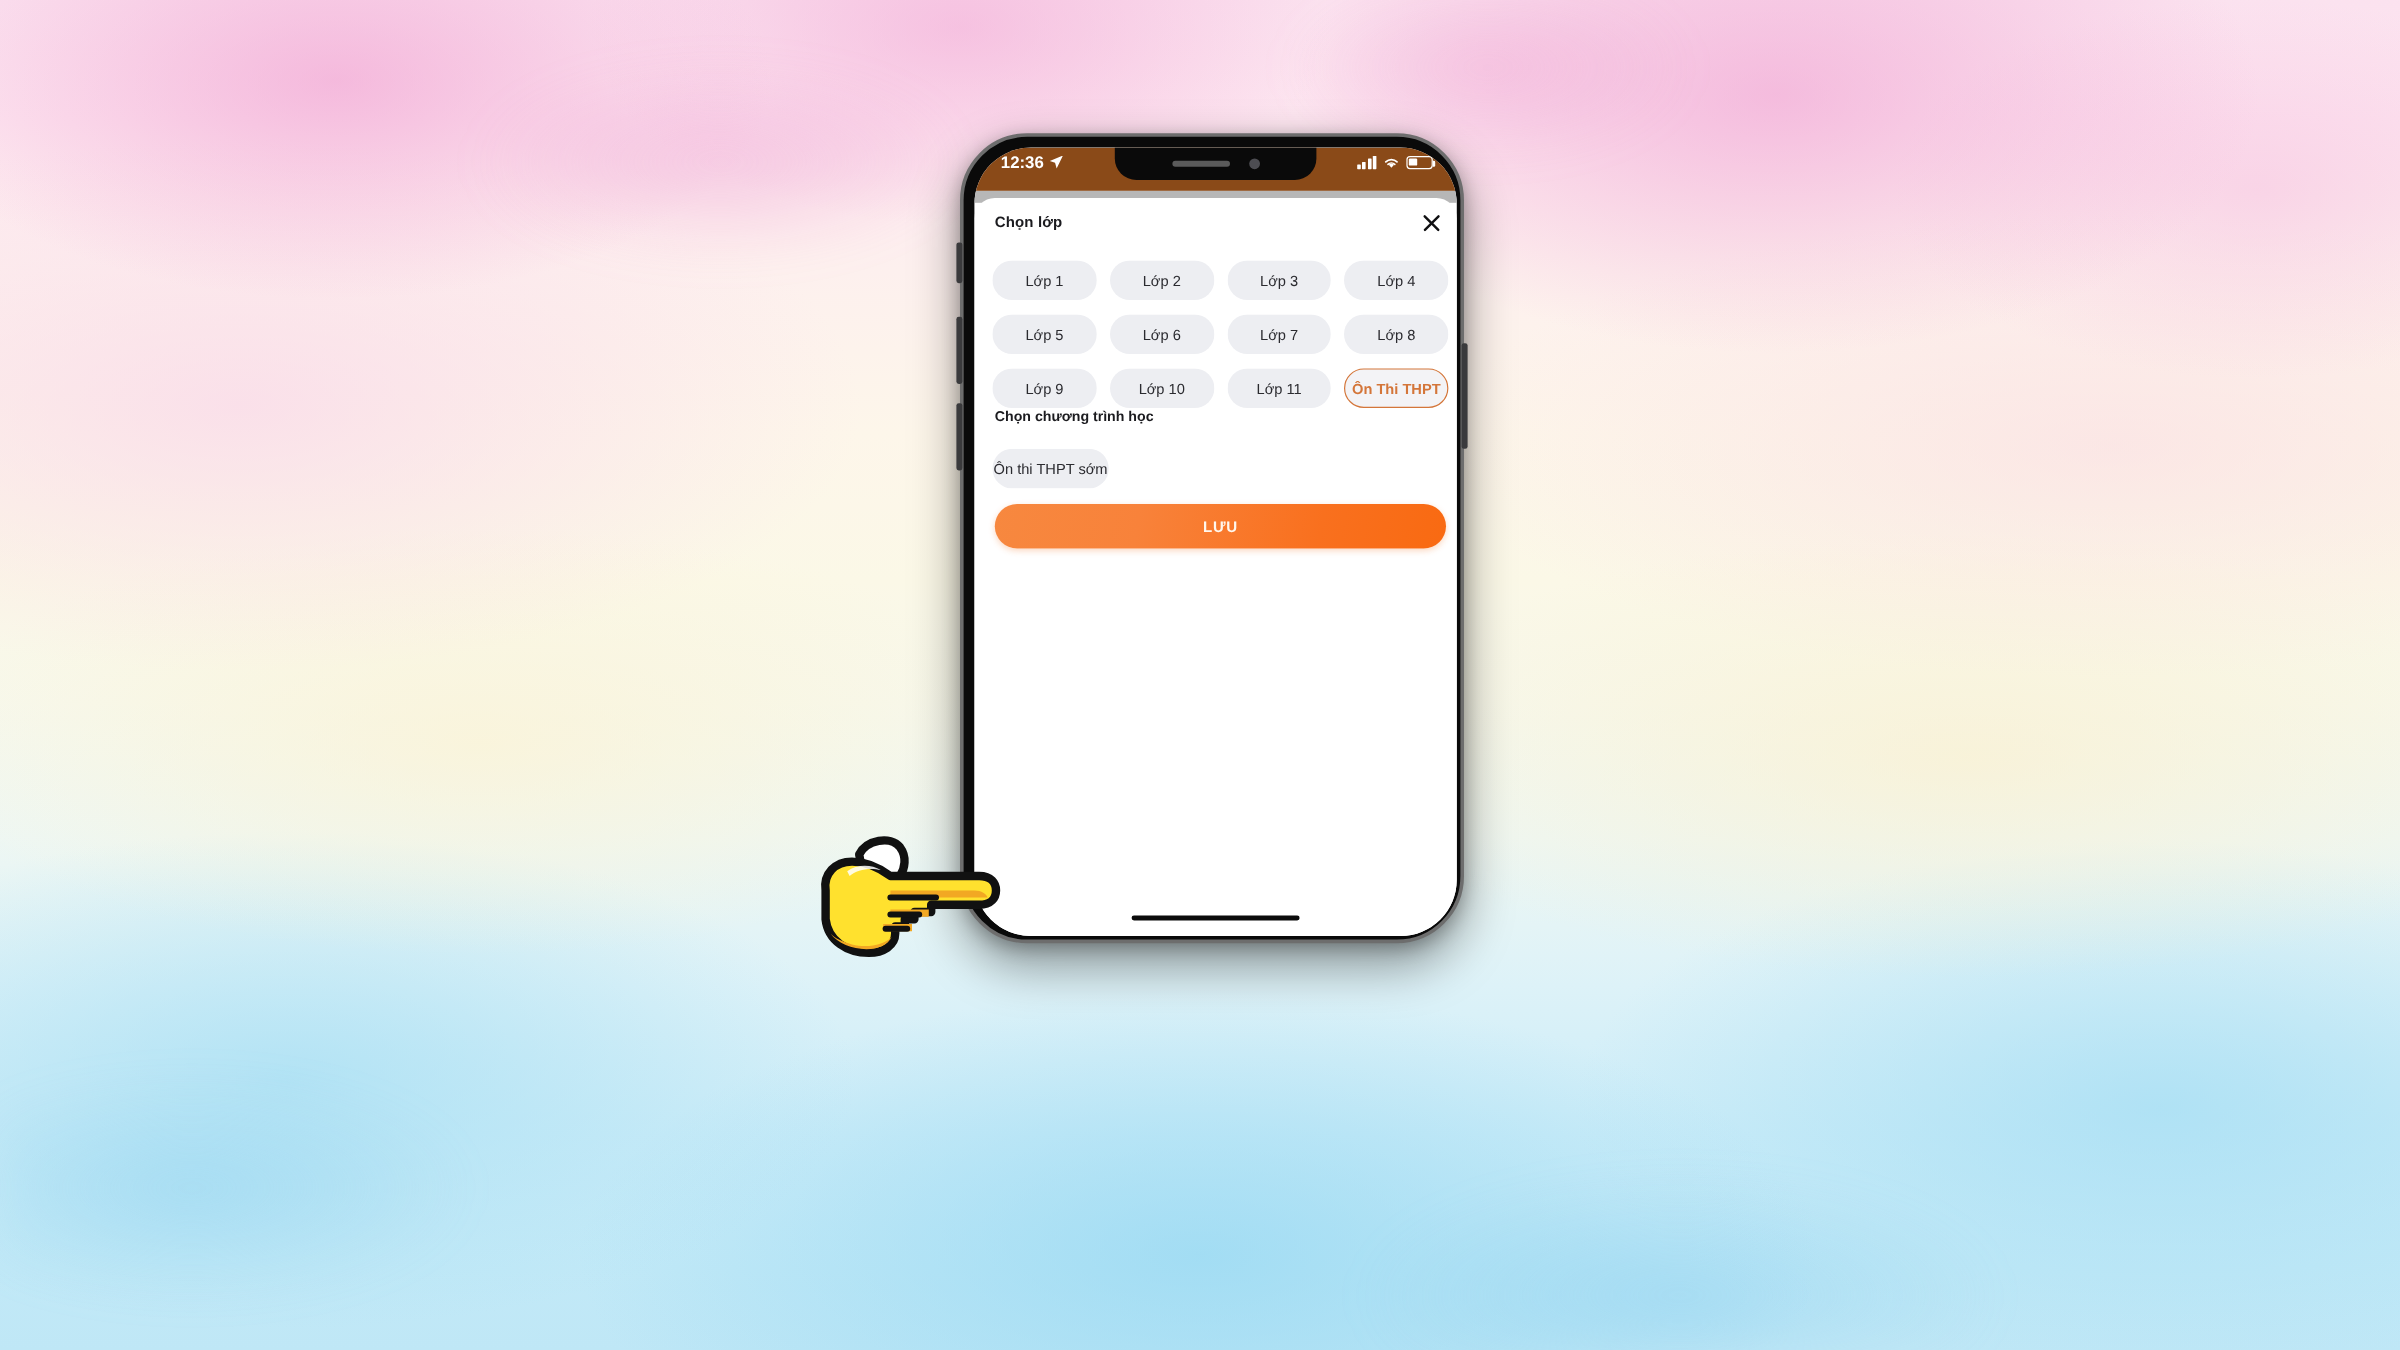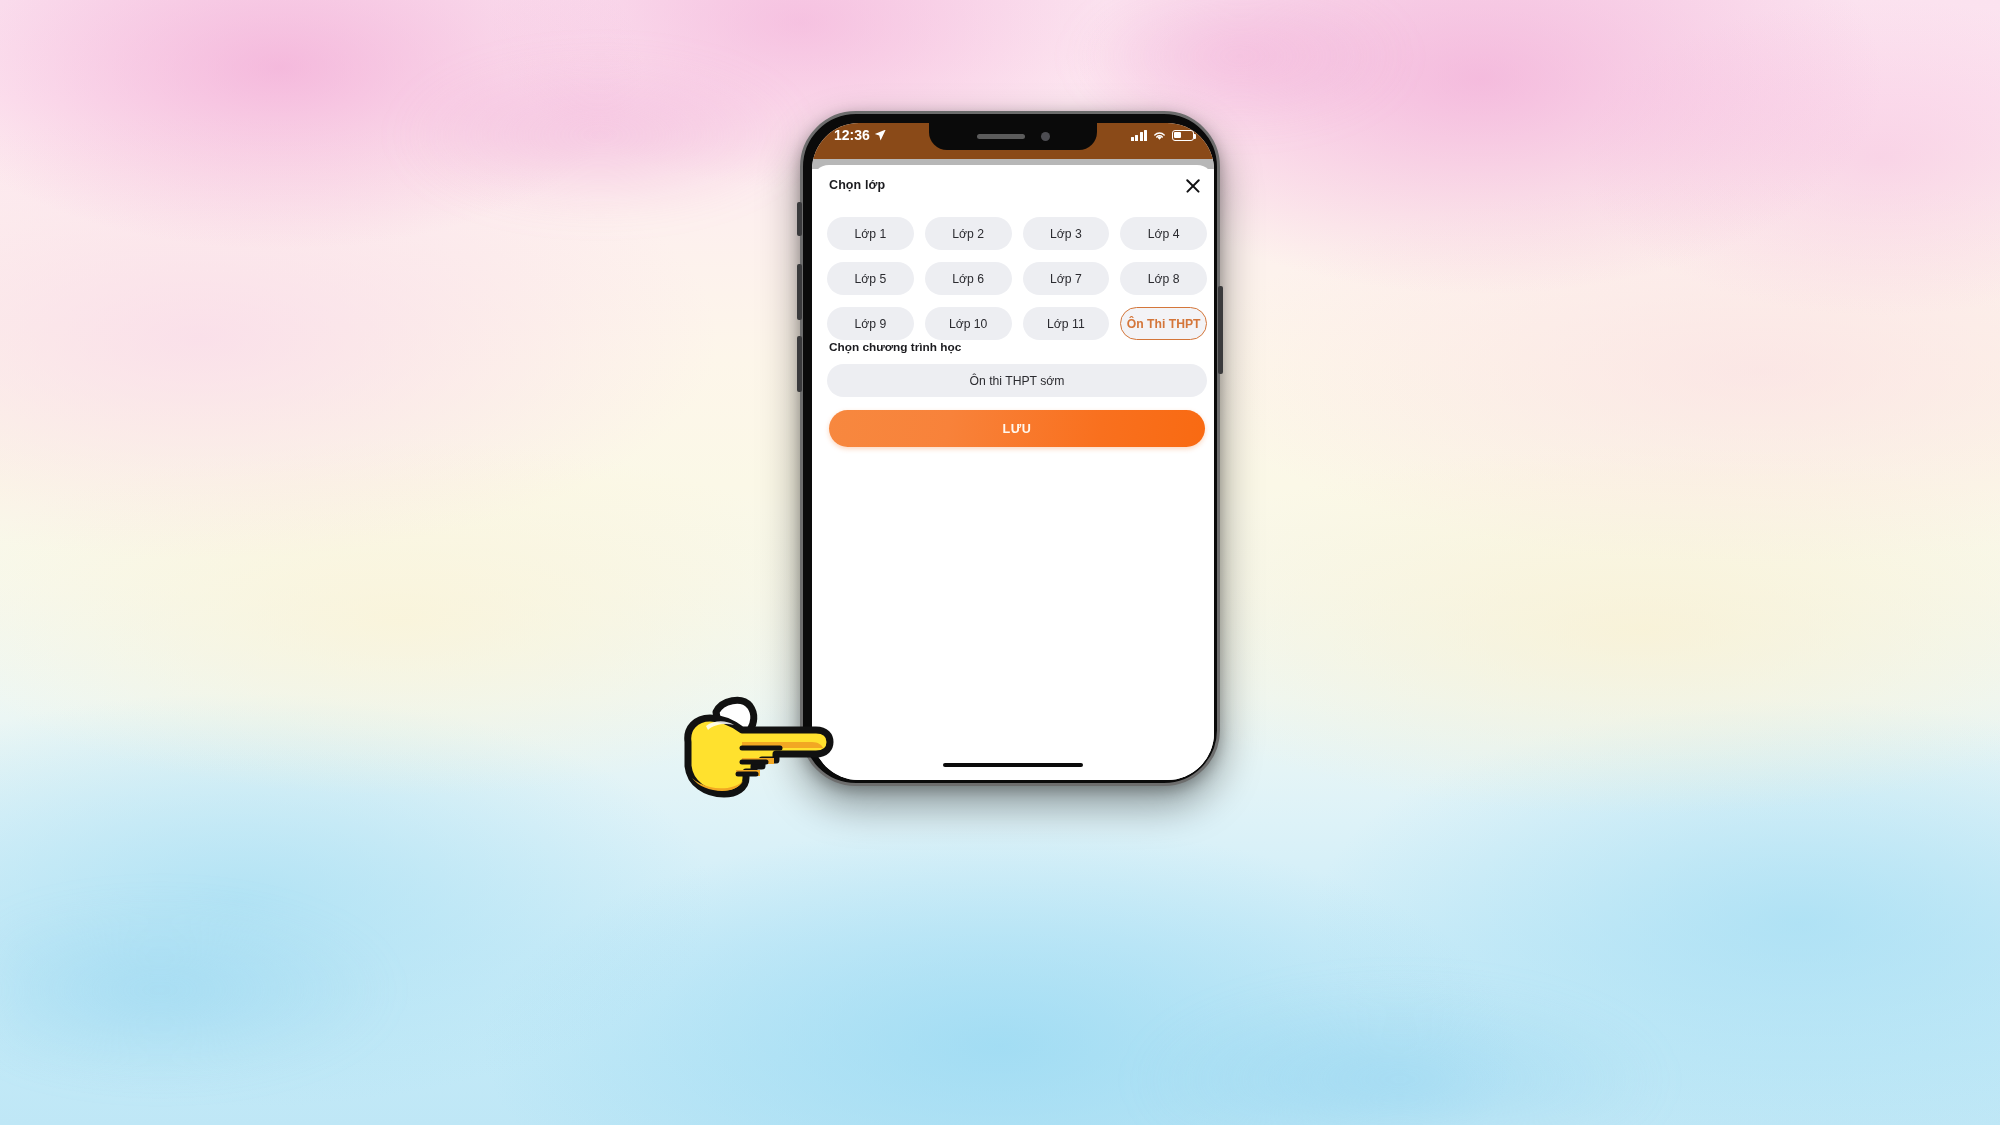--- a/index.html
+++ b/index.html
@@ -211,23 +211,23 @@
   }
 
   
   #program-label {
     font-size: 11.8px;
     font-weight: 700;
     color: #1b1b1f;
     padding-left: 2px;
   }
   #program-list {
-    margin-top: 10px;
-    display: flex;
-    flex-direction: column;
+    margin-top: 20px;
+    display: flex;
+    flex-direction: row;
     gap: 16px;
   }
   .prog-pill {
     height: 33px;
     border-radius: 17px;
     background: #edeef2;
     border: 1.7px solid transparent;
     display: flex;
     align-items: center;
     justify-content: center;

